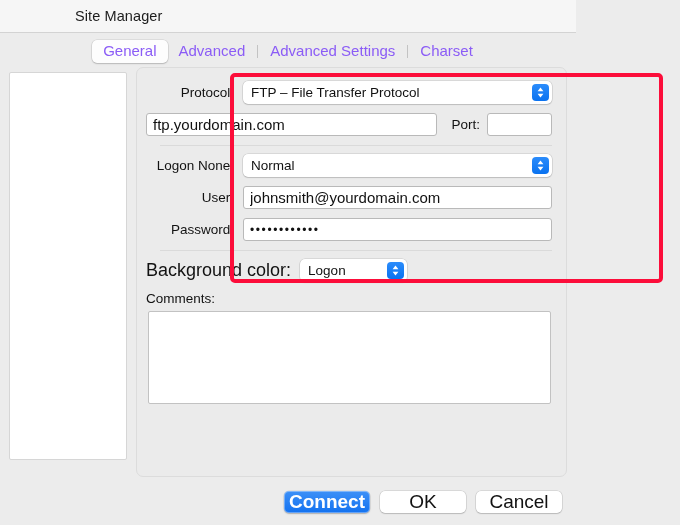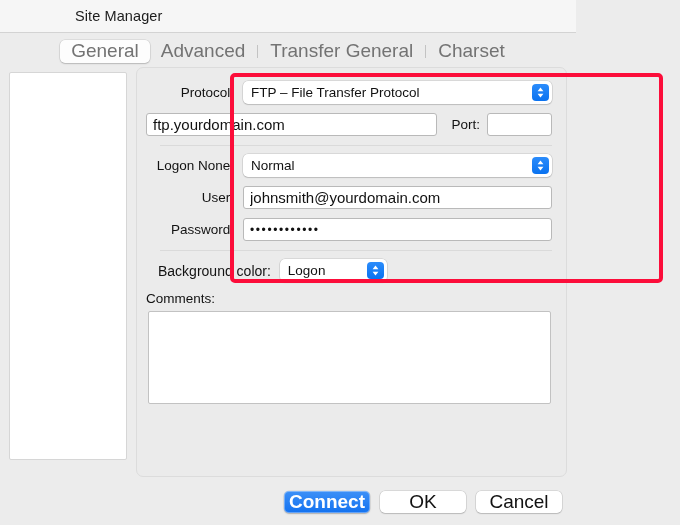--- a/index.html
+++ b/index.html
@@ -47,22 +47,22 @@
     justify-content: center;
     flex-shrink: 0;
     padding-top: 4px;
   }
   .tabs {
     display: flex;
     align-items: center;
     height: 24px;
   }
   .tab {
-    font-size: 19px;
-    color: #737373;
+    font-size: 15px;
+    color: #8b5cf6;
     padding: 3px 11px 4px 11px;
     border-radius: 5px;
     line-height: 16px;
     white-space: nowrap;
   }
   .tab.active {
     background: #fdfdfd;
     box-shadow: 0 0 0 0.5px rgba(0,0,0,.13), 0 1px 1.5px rgba(0,0,0,.17);
   }
   .tab-divider {
@@ -197,25 +197,24 @@
   .separator.top { margin-top: 5px; }
 
   
   .bgrow {
     display: flex;
     align-items: center;
     height: 23px;
     margin-bottom: 9px;
   }
   .bglabel {
-    font-size: 14px;
+    font-size: 18px;
     color: #121212;
     padding-right: 9px;
     white-space: nowrap;
-    margin-left: 12px;
   }
   .popup.small {
     flex: none;
     width: 107px;
   }
 
   .comments-label {
     font-size: 13.5px;
     color: #121212;
     margin-bottom: 5px;
@@ -281,21 +280,21 @@
 
   <div class="titlebar">
     <div class="titlebar-text">Site Manager</div>
   </div>
 
   <div class="tabbar">
     <div class="tabs">
       <div class="tab active">General</div>
       <div class="tab">Advanced</div>
       <div class="tab-divider"></div>
-      <div class="tab">Transfer General</div>
+      <div class="tab">Advanced Settings</div>
       <div class="tab-divider"></div>
       <div class="tab">Charset</div>
     </div>
   </div>
 
   <div class="content">
 
     <div class="sitelist"></div>
 
     <div class="panel">

